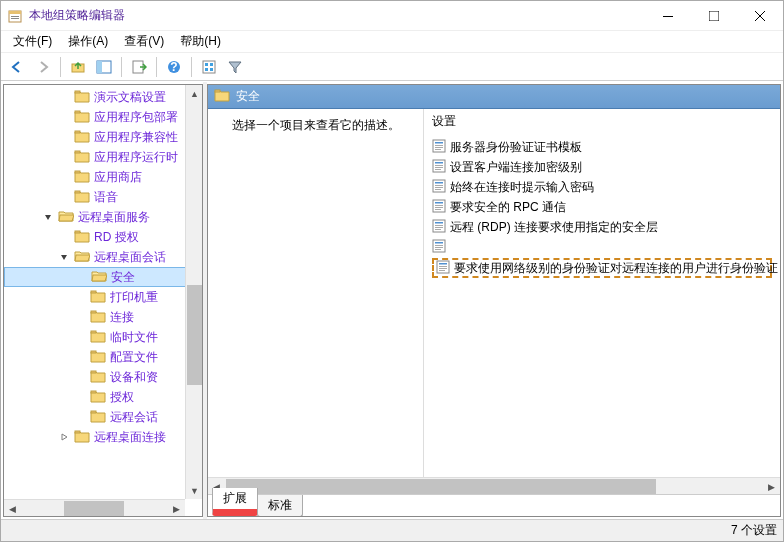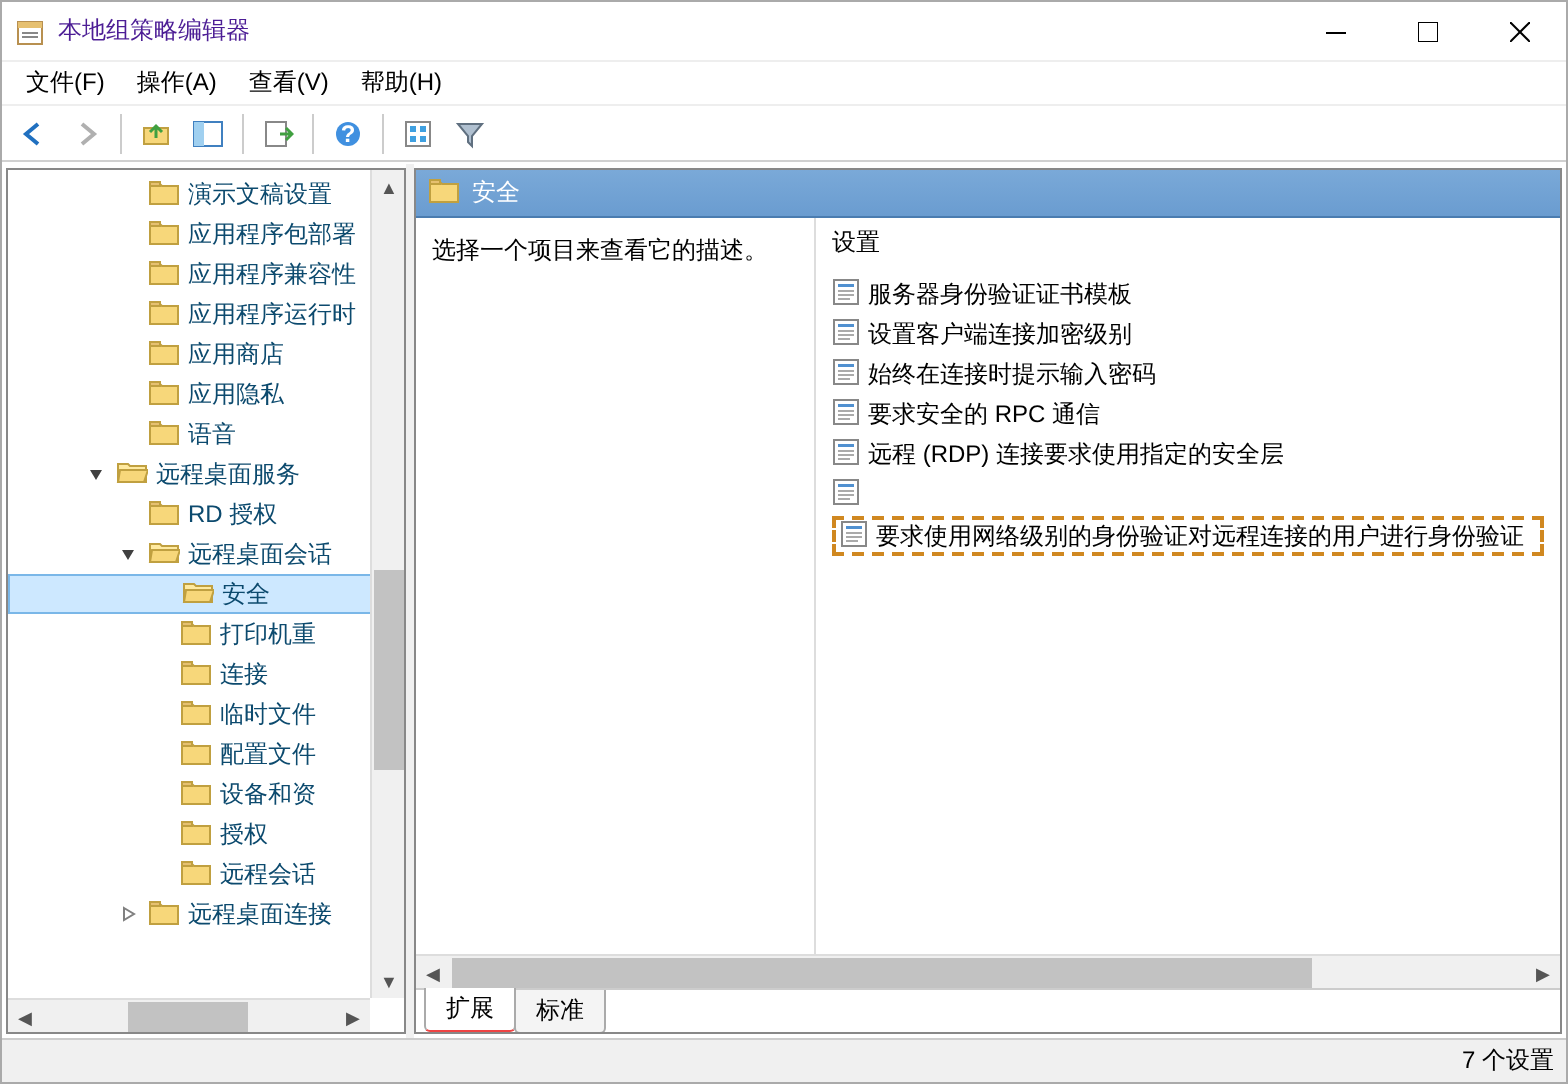--- a/index.html
+++ b/index.html
@@ -18,38 +18,38 @@
   .toolbar .sep { width: 1px; height: 20px; background: #ccc; margin: 0 3px; }
   
   .main { flex: 1; display: flex; border-top: 1px solid #fff; overflow: hidden; }
   .left-pane { width: 200px; background: #fff; border: 1px solid #888; margin: 2px 0 2px 2px; overflow: hidden; position: relative;}
   .tree-wrapper { height: 100%; overflow: hidden; }
   .tree { padding: 2px 0; white-space: nowrap;}
   .tree-row { display: flex; align-items: center; height: 20px; padding-left: 6px; cursor: default;}
   .tree-row.selected { background: #cde8ff; border: 1px solid #7ab7e8; height:20px; padding-left:5px;}
   .expander { width: 12px; height: 12px; display: inline-flex; align-items: center; justify-content: center; color: #555; font-size: 10px;}
   .folder-icon { width: 16px; height: 14px; margin: 0 4px;}
-  .tree-label { font-size: 12px; color: #0c4a6e;}
+  .tree-label { font-size: 12px; color: #6d28d9;}
   .splitter { width: 4px; background: #f0f0f0; cursor: col-resize;}
   .right-pane { flex: 1; display: flex; flex-direction: column; border: 1px solid #888; margin: 2px 2px 2px 0; overflow: hidden; }
   .right-header { height: 24px; background: linear-gradient(#7aa9d8, #6a9cd0); display: flex; align-items: center; padding-left: 6px; color: #fff; gap: 6px; border-bottom:1px solid #4a7cb0;}
-  .right-body { flex: 1; display: flex; overflow: hidden; }
+  .right-body { flex: 1; display: flex; overflow: hidden; margin-left: 16px; }
   .desc-col { width: 200px; padding: 8px; font-size: 12px; color: #000; border-right: 1px solid #ddd;}
   .list-col { flex:1; overflow: auto; position: relative;}
   .list-header { padding: 4px 8px; font-size: 12px; color: #000; border-bottom: 1px solid transparent;}
   .list { padding: 2px 8px;}
   .list-row { display: flex; align-items: center; height: 20px; gap: 4px; white-space: nowrap;}
   .list-row.highlight { border: 2px dashed #d08820; padding: 0 2px; margin: 1px 0; }
   .setting-icon { width:14px; height:14px; flex-shrink:0;}
   .hscrollbar { height: 17px; background: #f0f0f0; border-top: 1px solid #ddd; position: relative;}
   .hscrollbar .thumb { position: absolute; height: 15px; top:1px; background: #c2c2c2; border-radius:0;}
   .hscrollbar .arrow { position:absolute; top:0; width:17px; height:17px; display:flex; align-items:center; justify-content:center; color:#555; font-size:9px;}
   .tabs { height: 22px; display: flex; align-items: flex-end; padding-left: 4px; border-top: 1px solid #ccc; background:#fff;}
   .tab { padding: 2px 10px; border: 1px solid #aaa; border-top: none; margin-right: -1px; background: #f4f4f4; font-size: 12px; position: relative; top:1px; border-radius: 0 0 3px 3px;}
-  .tab.active { background: #fff; border-bottom: 1px solid #ef4444; top:0; }
+  .tab.active { background: #fff; border-bottom: 7px solid #ef4444; top:0; }
   
   .statusbar { height: 22px; border-top: 1px solid #ccc; display: flex; align-items: center; padding: 0 6px; font-size: 12px; background:#f0f0f0;justify-content:flex-end;}
   
   .pane-vscroll { position:absolute; right:0; top:0; bottom:17px; width:17px; background:#f0f0f0; border-left:1px solid #ddd;}
   .pane-vscroll .thumb { position:absolute; left:1px; width:15px; background:#c2c2c2;}
   .pane-vscroll .arrow { position:absolute; left:0; width:17px; height:17px; display:flex; align-items:center; justify-content:center; color:#555; font-size:9px;}
 </style>
 </head>
 <body>
 
@@ -180,28 +180,20 @@
               </svg></span>
             <span class="tree-label">应用程序运行时</span>
           </div>
           <div class="tree-row" style="padding-left: 54px;">
             <span class="expander"></span>
             <span><svg class="folder-icon" width="16" height="14">
                 <path d="M1 3 L6 3 L7 4 L15 4 L15 13 L1 13 Z" fill="#f7d77a" stroke="#c0a040"></path>
                 <rect x="1" y="2" width="5" height="2" fill="#e6c070" stroke="#c0a040"></rect>
               </svg></span>
             <span class="tree-label">应用商店</span>
-          </div>
-          <div class="tree-row" style="padding-left: 54px;">
-            <span class="expander"></span>
-            <span><svg class="folder-icon" width="16" height="14">
-                <path d="M1 3 L6 3 L7 4 L15 4 L15 13 L1 13 Z" fill="#f7d77a" stroke="#c0a040"></path>
-                <rect x="1" y="2" width="5" height="2" fill="#e6c070" stroke="#c0a040"></rect>
-              </svg></span>
-            <span class="tree-label">应用隐私</span>
           </div>
           <div class="tree-row" style="padding-left: 54px;">
             <span class="expander"></span>
             <span><svg class="folder-icon" width="16" height="14">
                 <path d="M1 3 L6 3 L7 4 L15 4 L15 13 L1 13 Z" fill="#f7d77a" stroke="#c0a040"></path>
                 <rect x="1" y="2" width="5" height="2" fill="#e6c070" stroke="#c0a040"></rect>
               </svg></span>
             <span class="tree-label">语音</span>
           </div>
           <div class="tree-row" style="padding-left: 38px;">

